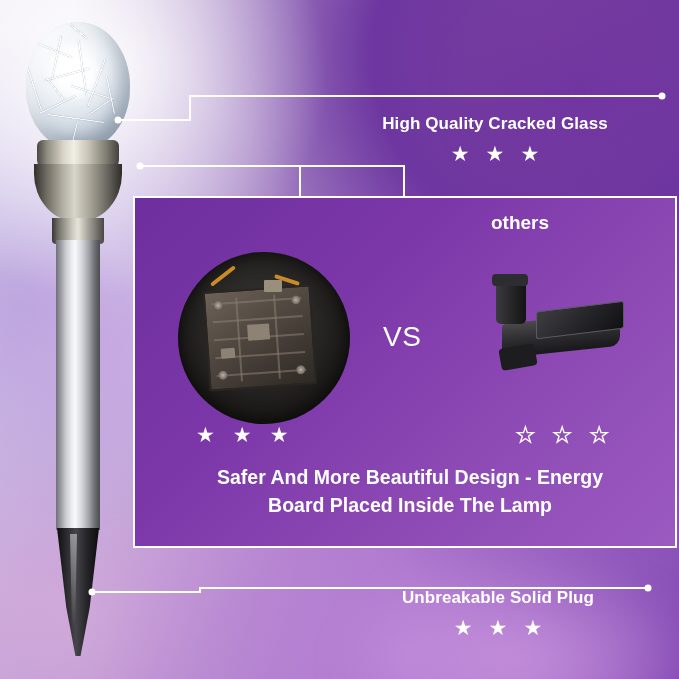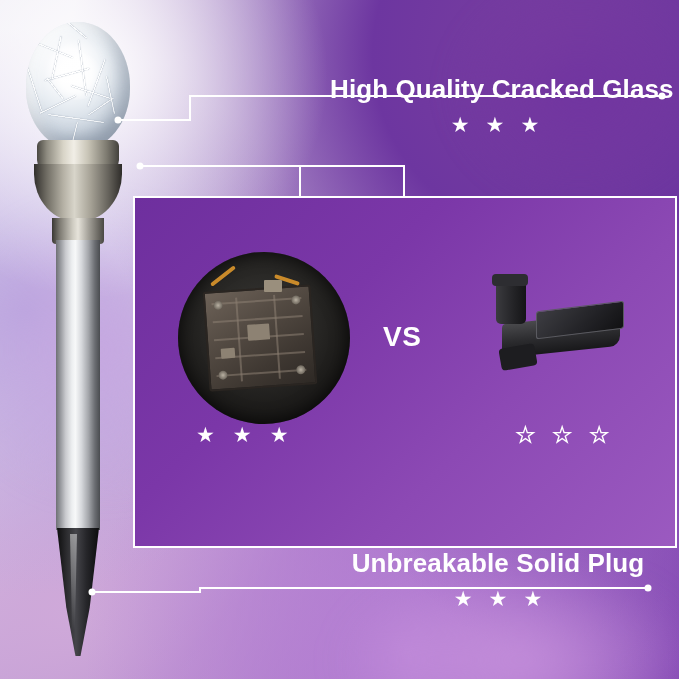--- a/index.html
+++ b/index.html
@@ -141,26 +141,27 @@
   }
 
   
   .callout-top {
     position: absolute;
     left: 330px;
     top: 74px;
     width: 330px;
   }
   .callout-title {
-    font-size: 26px;
+    font-size: 17px;
     font-weight: bold;
     color: #ffffff;
     letter-spacing: 0.1px;
     text-align: center;
     white-space: nowrap;
+    margin-top: 40px;
   }
   .stars {
     display: flex;
     justify-content: center;
     gap: 16px;
     margin-top: 9px;
   }
   .star {
     font-size: 21px;
     line-height: 1;
@@ -277,21 +278,21 @@
     background: #1d1d20;
     border-radius: 4px;
     transform: rotate(-10deg);
   }
 
   .vs {
     position: absolute;
     left: 383px;
     top: 321px;
     font-size: 28px;
-    font-weight: bold;
+    font-weight: normal;
     color: #ffffff;
     letter-spacing: 0.5px;
   }
 
   .stars-row {
     position: absolute;
     display: flex;
     gap: 18px;
   }
   .stars-left  { left: 196px; top: 424px; }
@@ -376,20 +377,21 @@
     <div class="callout-title">High Quality Cracked Glass</div>
     <div class="stars">
       <span class="star">★</span>
       <span class="star">★</span>
       <span class="star">★</span>
     </div>
   </div>
 
   <div class="card"></div>
 
+  <div class="card-col-title title-others">others</div>
 
   <div class="photo-circle">
     <div class="pcb">
       <div class="pcb-line" style="left:6px; top:10px; width:90px; height:2px;"></div>
       <div class="pcb-line" style="left:6px; top:28px; width:90px; height:2px;"></div>
       <div class="pcb-line" style="left:6px; top:46px; width:90px; height:2px;"></div>
       <div class="pcb-line" style="left:6px; top:64px; width:90px; height:2px;"></div>
       <div class="pcb-line" style="left:6px; top:82px; width:90px; height:2px;"></div>
       <div class="pcb-line" style="left:30px; top:6px; width:2px; height:84px;"></div>
       <div class="pcb-line" style="left:68px; top:6px; width:2px; height:84px;"></div>
@@ -419,20 +421,24 @@
     <span class="star">★</span>
     <span class="star">★</span>
     <span class="star">★</span>
   </div>
   <div class="stars-row stars-right">
     <span class="star hollow">★</span>
     <span class="star hollow">★</span>
     <span class="star hollow">★</span>
   </div>
 
+  <div class="card-caption">
+    <div>Safer And More Beautiful Design - Energy</div>
+    <div>Board Placed Inside The Lamp</div>
+  </div>
 
   <div class="callout-bottom">
     <div class="callout-title">Unbreakable Solid Plug</div>
     <div class="stars">
       <span class="star">★</span>
       <span class="star">★</span>
       <span class="star">★</span>
     </div>
   </div>
 

